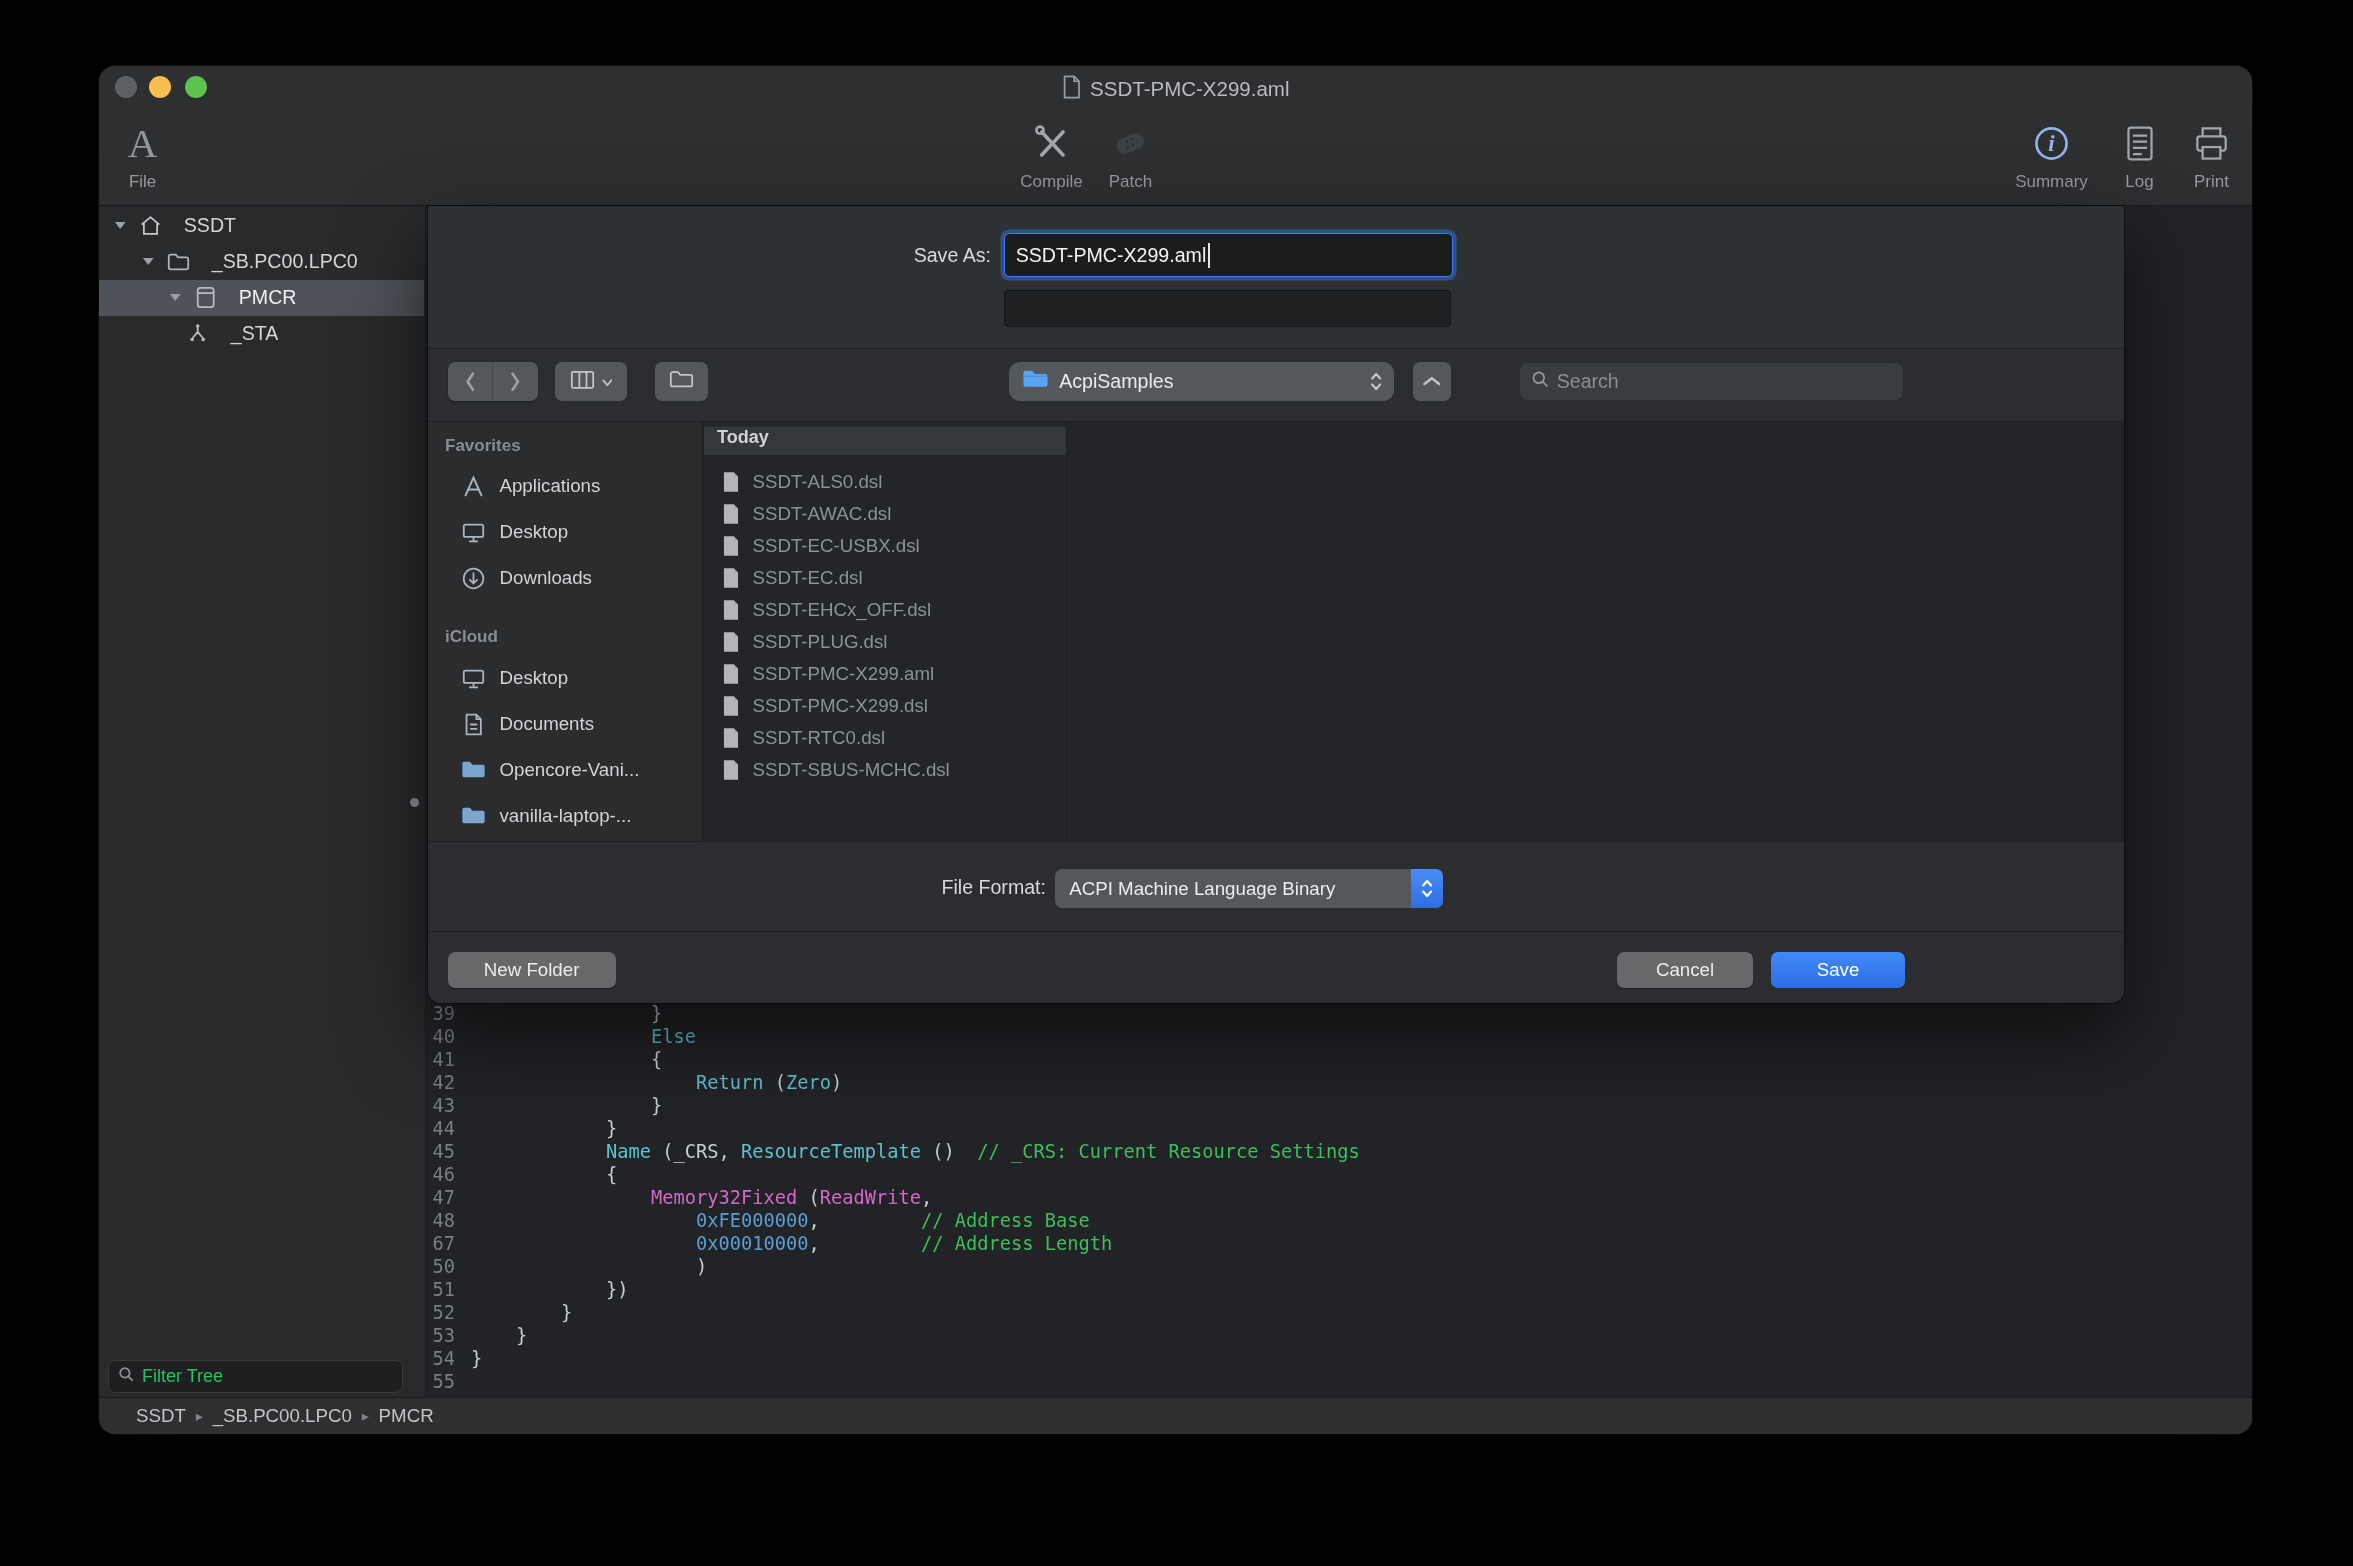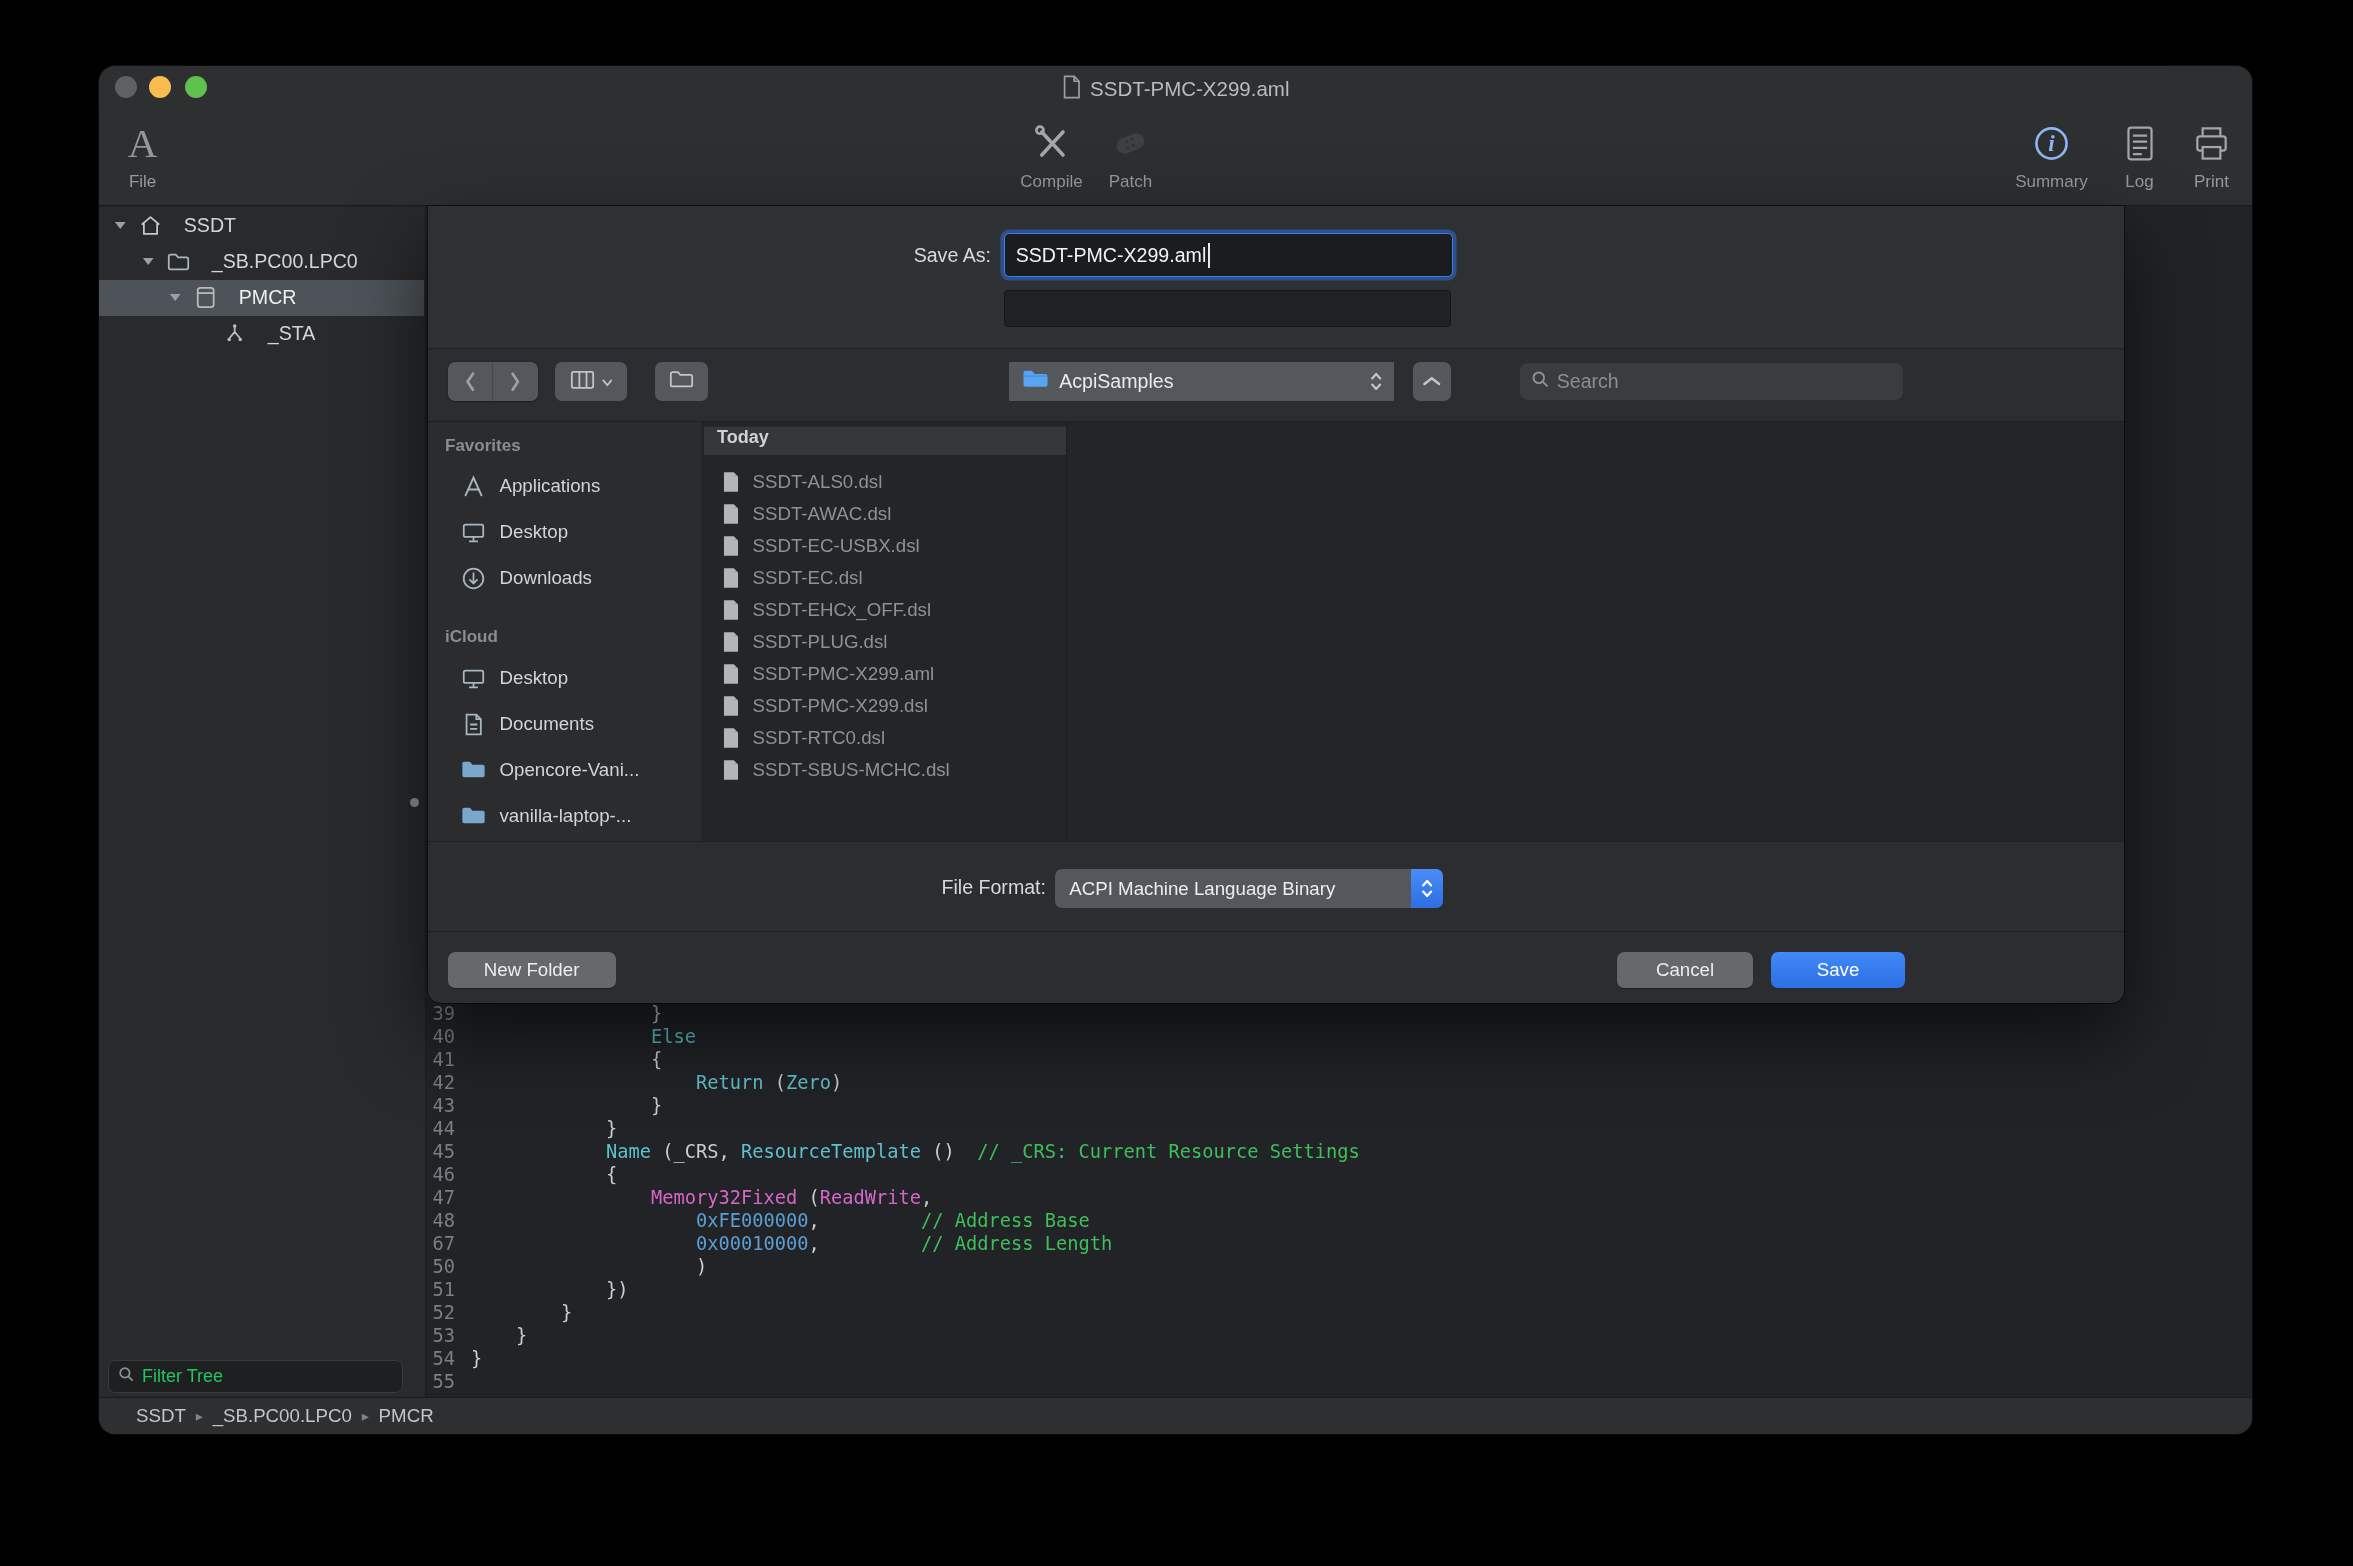--- a/index.html
+++ b/index.html
@@ -84,21 +84,21 @@
   .seg-group { position:absolute; left:19.6px; top:156px; width:90px; height:39px;
     background:var(--control); border-radius:7.1px; display:flex; box-shadow:0 0.9px 1.8px rgba(0,0,0,.4); }
   .seg { flex:1; display:flex; align-items:center; justify-content:center; }
   .seg + .seg { border-left:0.9px solid #45484c; }
   .view-btn { position:absolute; left:127px; top:156px; width:72px; height:39px;
     background:var(--control); border-radius:7.1px; display:flex; align-items:center;
     justify-content:center; gap:7.1px; }
   .group-btn { position:absolute; left:227px; top:156px; width:53px; height:39px;
     background:var(--control); border-radius:7.1px; display:flex; align-items:center; justify-content:center; }
   .loc-popup { position:absolute; left:581px; top:156px; width:385px; height:39px;
-    background:var(--control); border-radius:1px; display:flex; align-items:center;
+    background:var(--control); border-radius:11px; display:flex; align-items:center;
     padding:0 10.7px 0 12.5px; gap:10.7px; font-size:19.6px; color:#e9eaeb; }
   .loc-chevrons { margin-left:auto; display:flex; }
   .up-btn { position:absolute; left:985px; top:156px; width:38px; height:39px;
     background:var(--control); border-radius:7.1px; display:flex; align-items:center; justify-content:center; }
   .search-field { position:absolute; left:1091px; top:156px; width:385px; height:39px;
     background:#3a3d40; border:0.9px solid #2b2d2f; border-radius:9px;
     display:flex; align-items:center; gap:8px; padding:0 10.7px; font-size:19.6px; color:#8b8e91; }
 
   .browser { position:absolute; left:0; top:216px; right:0; height:420px; background:#232528; }
   .fav-col { position:absolute; left:0; top:0; width:275px; height:100%;
@@ -248,21 +248,21 @@
             </svg>
           </span>
           <span class="tree-ic">
             <svg width="21.4" height="23" viewBox="0 0 24 26" fill="none" stroke="#b9bbbd" stroke-width="2">
               <rect x="3" y="2" width="18" height="22" rx="3"></rect>
               <path d="M3 8 H21"></path>
             </svg>
           </span>
           <span class="tree-label">PMCR</span>
         </div>
-        <div class="tree-row" style="padding-left: 93px; text-align: center;">
+        <div class="tree-row" style="padding-left: 56px; text-align: center;">
           <span class="disc"></span>
           <span class="tree-ic">
             <svg width="21.4" height="21.4" viewBox="0 0 24 24" fill="none" stroke="#b9bbbd" stroke-width="2" stroke-linecap="round">
               <path d="M12 4 V10 M12 10 L6.5 16.5 M12 10 L17.5 16.5"></path>
               <circle cx="12" cy="3.5" r="2" fill="#b9bbbd" stroke="none"></circle>
               <circle cx="5.8" cy="18.5" r="2" fill="#b9bbbd" stroke="none"></circle>
               <circle cx="18.2" cy="18.5" r="2" fill="#b9bbbd" stroke="none"></circle>
             </svg>
           </span>
           <span class="tree-label">_STA</span>

